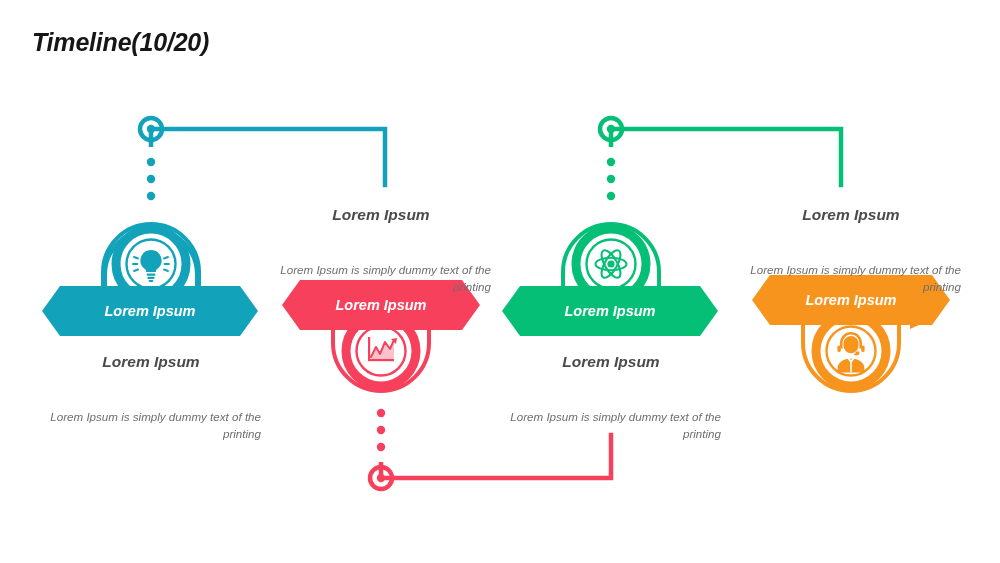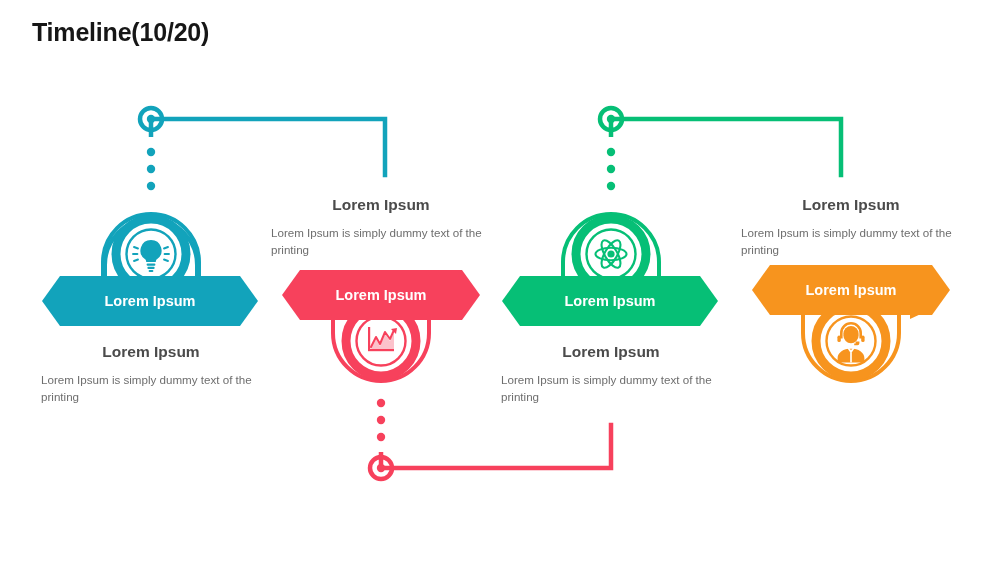--- a/index.html
+++ b/index.html
@@ -1,39 +1,39 @@
 <!DOCTYPE html>
 <html><head>
 <meta charset="utf-8">
 <style>
   html,body{margin:0;padding:0;}
   body{
     width:1000px;height:563px;background:#ffffff;overflow:hidden;
     font-family:"Liberation Sans", sans-serif;
     position:relative;
   }
-  #stage{position:absolute;left:0;top:0;width:1000px;height:537px;}
+  #stage{position:absolute;left:0;top:10px;width:1000px;height:537px;font-style:italic;}
 
   .page-title{
     position:absolute;left:32px;top:18px;
     font-size:25px;font-weight:bold;color:#161616;
     letter-spacing:-0.2px;white-space:nowrap;
   }
 
   svg.layer{position:absolute;left:0;top:0;width:1000px;height:563px;}
 
   
   .txt-head{
     position:absolute;text-align:center;
     font-size:15.5px;font-weight:bold;color:#4b4b4b;
     white-space:nowrap;
   }
   .txt-body{
-    position:absolute;text-align:left;
-    font-size:11.6px;color:#6e6e6e;line-height:1.45;
+    position:absolute;text-align:right;
+    font-size:11.6px;color:#6e6e6e;line-height:1.45;margin-top:27px;
   }
   .banner-label{
     position:absolute;text-align:center;
     font-size:14.5px;font-weight:bold;color:#ffffff;
     white-space:nowrap;
   }
 </style>
 </head>
 <body>
 

